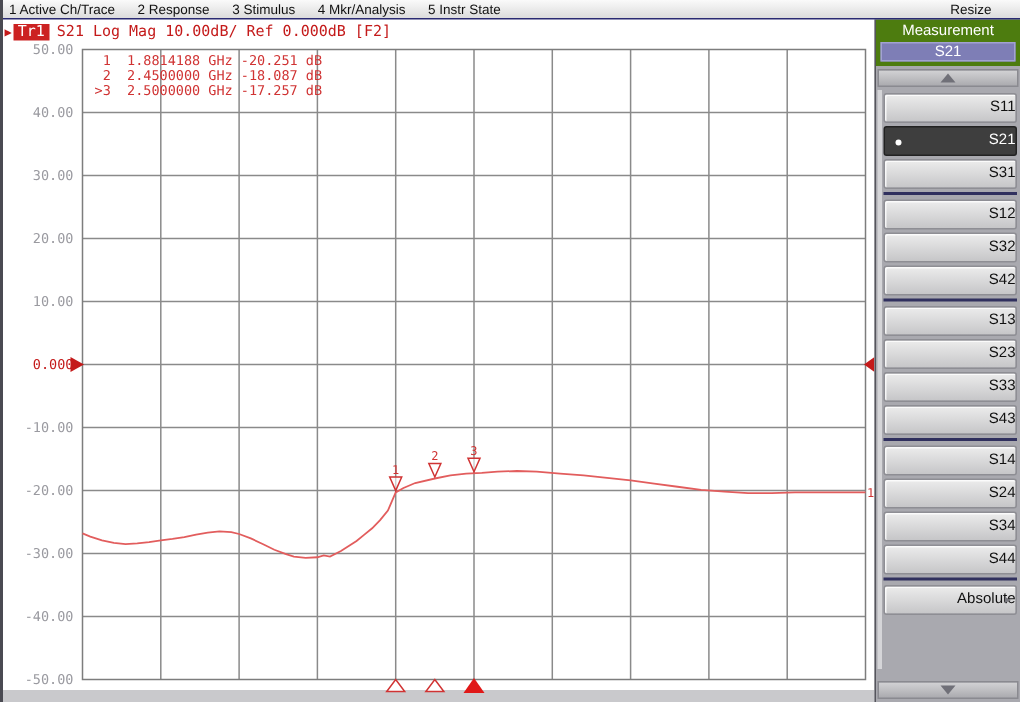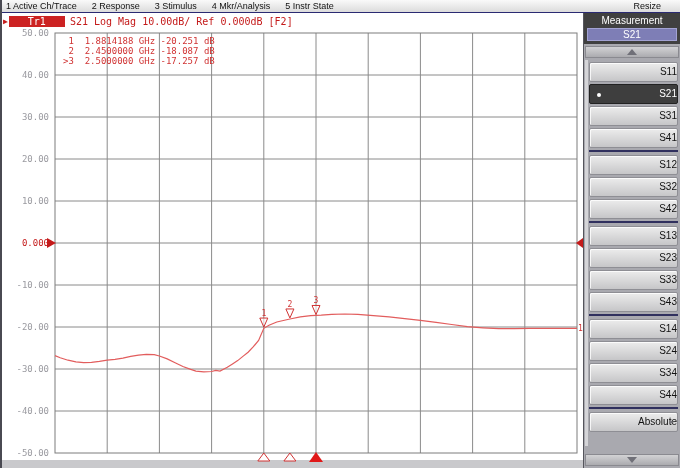--- a/index.html
+++ b/index.html
@@ -29,35 +29,35 @@
   .plot-bottom-strip { position:absolute; left:0; top:460px; width:583px; height:8px; background:#c9c9cc; z-index:2; }
   svg.plot { position:absolute; left:0; top:0; width:583px; height:468px; z-index:2; }
   svg.plot text { font-family:"DejaVu Sans Mono", monospace; }
 
   .trace-header {
     position:absolute; left:3px; top:15px; z-index:3; height:12px;
     display:flex; align-items:center;
     font-family:"DejaVu Sans Mono", monospace; font-size:10px; color:#c41a1a; white-space:pre;
   }
   .tr-arrow { color:#c41a1a; font-size:8px; margin-right:1px; }
-  .tr-badge { background:#cc2222; color:#fff; padding:0 19px; margin-right:5px; font-size:10px; }
+  .tr-badge { background:#cc2222; color:#fff; padding:0 3px; margin-right:5px; font-size:10px; }
 
   .marker-readout {
     position:absolute; left:63px; top:36px; z-index:3;
     font-family:"DejaVu Sans Mono", monospace; font-size:9px; line-height:10px;
     color:#d03333; white-space:pre;
   }
 
   
   .sidebar {
     position:absolute; left:583px; top:13px; width:97px; height:455px; z-index:4;
     background:#a9a9af; border-left:1px solid #55555c;
     display:flex; flex-direction:column;
   }
-  .sb-header { background:#404040; padding:2px 3px 3px 3px; }
+  .sb-header { background:#4d7c0f; padding:2px 3px 3px 3px; }
   .sb-title { color:#fff; font-size:10px; text-align:center; line-height:12px; }
   .sb-value {
     margin-top:1px; height:13px; background:#7e7eb6; border:1px solid #a2a2d2;
     color:#fff; font-size:10px; text-align:center; line-height:11px;
   }
   .sb-scroll {
     height:12px; margin:2px 1px 0 1px; background:linear-gradient(#d2d2d4,#ababaf);
     border:1px solid #8a8a90; display:flex; align-items:center; justify-content:center;
   }
   .tri-up { width:0; height:0; border-left:5px solid transparent; border-right:5px solid transparent; border-bottom:6px solid #707078; }
@@ -153,21 +153,20 @@
     <div class="sb-title">Measurement</div>
     <div class="sb-value">S21</div>
   </div>
   <div class="sb-scroll">
     <span class="tri-up"></span>
   </div>
   <div class="softkeys" id="softkeys">
       <div class="skey">S11</div>
       <div class="skey active">S21<span class="bullet"></span></div>
       <div class="skey">S31</div>
-      <div class="skey">S41</div>
       <div class="sk-divider"></div>
       <div class="skey">S12</div>
       <div class="skey">S32</div>
       <div class="skey">S42</div>
       <div class="sk-divider"></div>
       <div class="skey">S13</div>
       <div class="skey">S23</div>
       <div class="skey">S33</div>
       <div class="skey">S43</div>
       <div class="sk-divider"></div>

